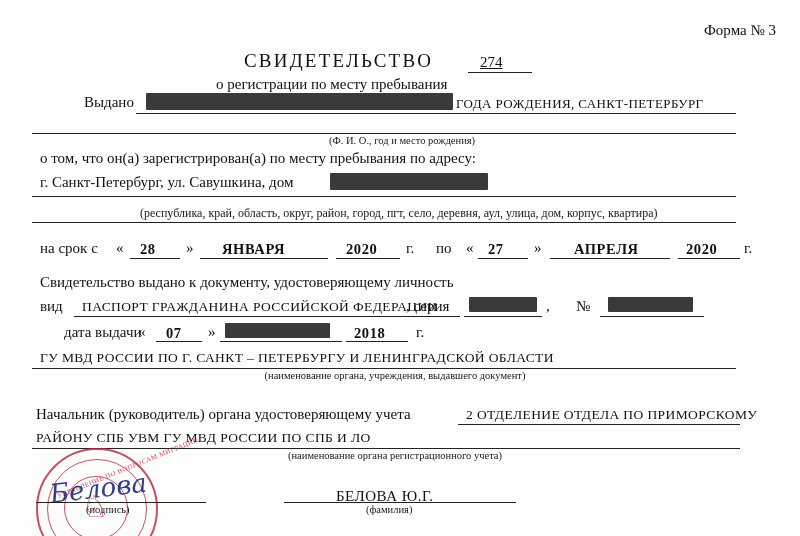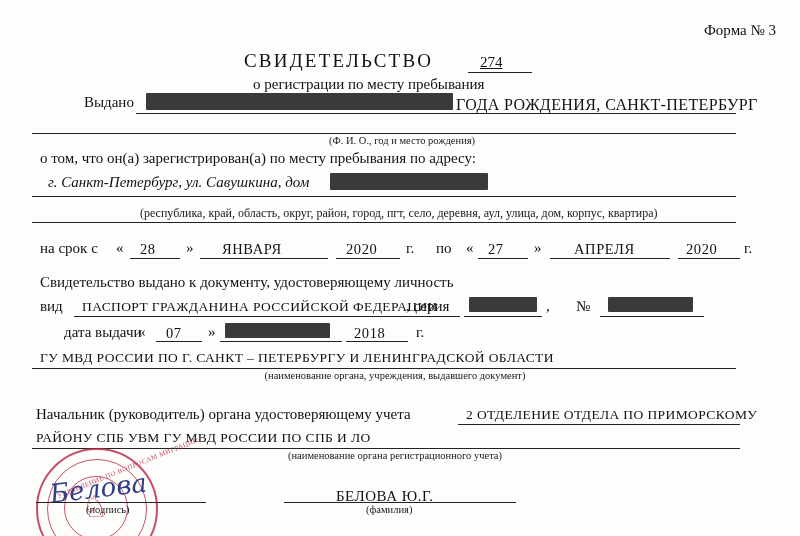--- a/index.html
+++ b/index.html
@@ -31,30 +31,30 @@
   .t { position: absolute; white-space: nowrap; }
   .form-no {
     font-size: 15px;
     font-family: "Liberation Serif", serif;
   }
   .title {
     font-size: 19px;
     letter-spacing: 2.2px;
     font-family: "Liberation Serif", serif;
   }
-  .subtitle { font-size: 15px; margin-left: 37px; }
+  .subtitle { font-size: 15px; }
   .body-txt { font-size: 15px; }
-  .small-caps { font-size: 16px; letter-spacing: .4px; }
+  .small-caps { font-size: 13px; letter-spacing: .4px; }
   .caption {
     font-size: 10.5px;
     color: #1a1a1a;
     text-align: center;
   }
   .num-ins { font-size: 15px; text-decoration: underline; }
-  .bold-ins { font-size: 14.5px; font-weight: normal; letter-spacing: .6px; }
+  .bold-ins { font-size: 14.5px; font-weight: bold; letter-spacing: .6px; }
 
   
   #stamp {
     position: absolute;
     left: 36px;
     top: 448px;
     width: 118px;
     height: 118px;
     border: 2px solid #b8294a;
     border-radius: 50%;
@@ -119,21 +119,21 @@
   <div class="t body-txt" style="left:84px; top:94px;">Выдано</div>
   <div class="blk" style="left:146px; top:93px; width:307px; height:17px;"></div>
   <div class="t small-caps" style="left:456px; top:96px;">ГОДА РОЖДЕНИЯ, САНКТ-ПЕТЕРБУРГ</div>
   <div class="rule" style="left:136px; top:113px; width:600px;"></div>
 
   <div class="t caption" style="left:222px; top:135px; width:360px;">(Ф. И. О., год и место рождения)</div>
   <div class="rule" style="left:32px; top:133px; width:704px;"></div>
 
   <div class="t body-txt" style="left:40px; top:150px;">о том, что он(а) зарегистрирован(а) по месту пребывания по адресу:</div>
 
-  <div class="t body-txt" style="left:48px; top:174px;font-style:italic;">г. Санкт-Петербург, ул. Савушкина, дом</div>
+  <div class="t body-txt" style="left:40px; top:174px;">г. Санкт-Петербург, ул. Савушкина, дом</div>
   <div class="blk" style="left:330px; top:173px; width:158px; height:17px;"></div>
   <div class="rule" style="left:32px; top:196px; width:704px;"></div>
 
   <div class="t caption" style="left:140px; top:206px; width:500px; font-size:12px;">(республика, край, область, округ, район, город, пгт, село, деревня, аул, улица, дом, корпус, квартира)</div>
   <div class="rule" style="left:32px; top:222px; width:704px;"></div>
 
   <div class="t body-txt" style="left:40px; top:240px;">на срок с</div>
   <div class="t body-txt" style="left:116px; top:240px;">«</div>
   <div class="t bold-ins" style="left:140px; top:241px;">28</div>
   <div class="rule" style="left:130px; top:258px; width:50px;"></div>

